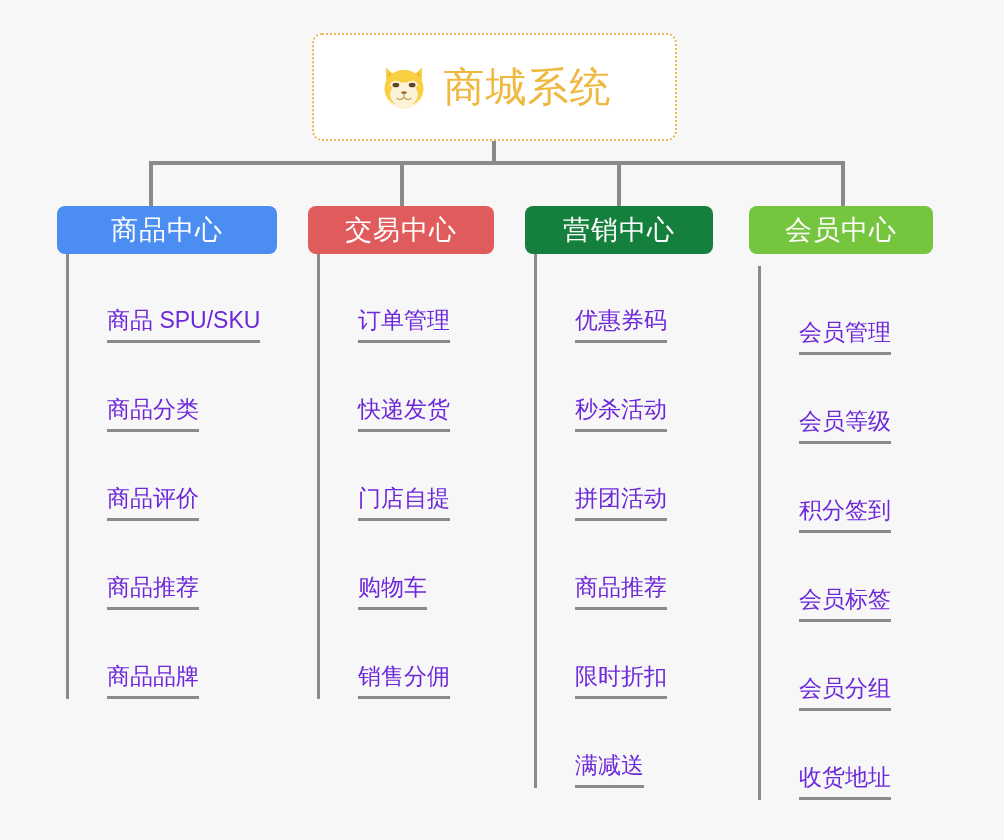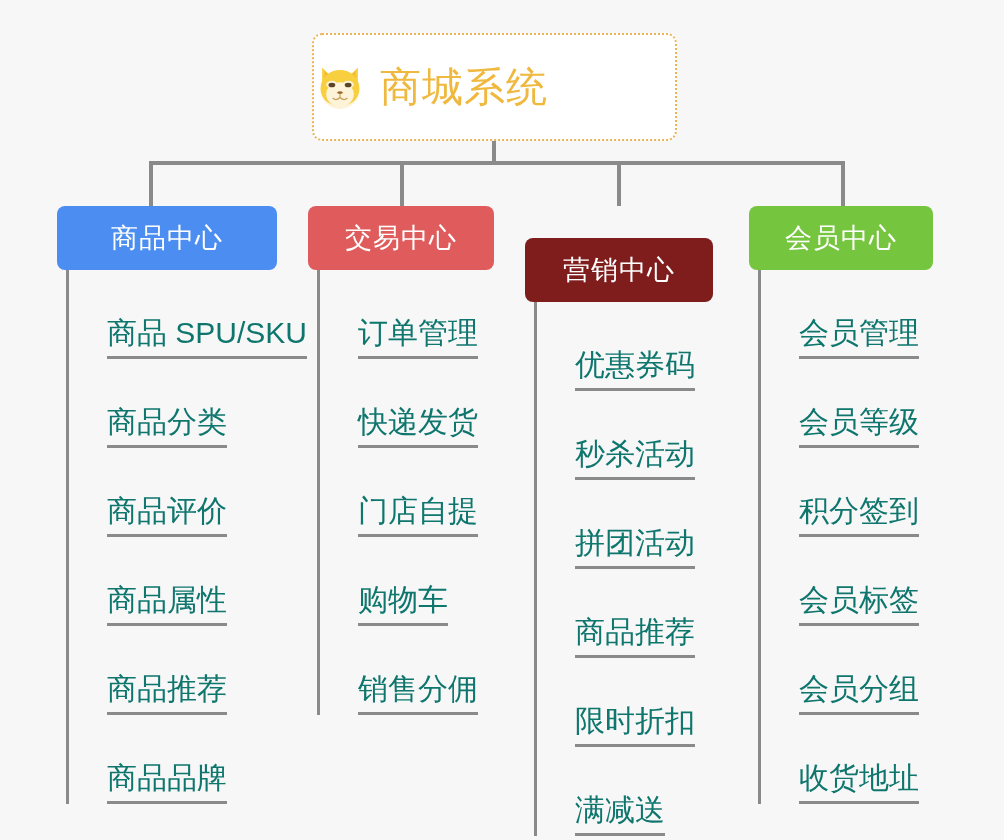--- a/index.html
+++ b/index.html
@@ -27,20 +27,21 @@
     left: 312px;
     top: 33px;
     width: 365px;
     height: 108px;
     background: #ffffff;
     border: 2px dotted #eab354;
     border-radius: 10px;
     box-sizing: border-box;
     display: flex;
     align-items: center;
+    justify-content: center;
     gap: 14px;
   }
   .root-emoji {
     width: 52px;
     height: 52px;
     flex: 0 0 auto;
     display: block;
   }
   .root-title {
     font-size: 41px;
@@ -81,21 +82,21 @@
   .column {
     position: absolute;
     top: 206px;
   }
   .col-1 { left: 57px;  width: 220px; }
   .col-2 { left: 308px; width: 186px; }
   .col-3 { left: 525px; width: 188px; }
   .col-4 { left: 749px; width: 184px; }
 
   .cat-box {
-    height: 64px;
+    height: 48px;
     border-radius: 8px;
     display: flex;
     align-items: center;
     justify-content: center;
     color: #ffffff;
     font-size: 27px;
     letter-spacing: 1px;
     box-sizing: border-box;
   }
 
@@ -110,22 +111,22 @@
     position: relative;
     height: 89px;
     display: flex;
     align-items: flex-end;
     box-sizing: border-box;
   }
   .leaf-label {
     display: inline-block;
     margin-left: 38px;
     padding-bottom: 5px;
-    font-size: 30px;
-    color: #0f766e;
+    font-size: 23px;
+    color: #6d28d9;
     white-space: nowrap;
     border-bottom: 3px solid #8a8a8a;
     line-height: 1.25;
   }
 </style>
 </head>
 <body style="background: rgb(247, 247, 247);">
 
 <div id="mindmap">
 
@@ -165,23 +166,20 @@
       <div class="leaf">
           <span class="leaf-label" style="border-bottom-color: rgb(138, 138, 138);">商品 SPU/SKU</span>
         </div>
       <div class="leaf">
           <span class="leaf-label" style="border-bottom-color: rgb(138, 138, 138);">商品分类</span>
         </div>
       <div class="leaf">
           <span class="leaf-label" style="border-bottom-color: rgb(138, 138, 138);">商品评价</span>
         </div>
       <div class="leaf">
-          <span class="leaf-label" style="border-bottom-color: rgb(138, 138, 138);">商品属性</span>
-        </div>
-      <div class="leaf">
           <span class="leaf-label" style="border-bottom-color: rgb(138, 138, 138);">商品推荐</span>
         </div>
       <div class="leaf">
           <span class="leaf-label" style="border-bottom-color: rgb(138, 138, 138);">商品品牌</span>
         </div>
     </div>
   </div>
 
   <div class="column col-2">
     <div class="cat-box" style="background-color: rgb(224, 92, 92);">
@@ -200,21 +198,21 @@
       <div class="leaf">
           <span class="leaf-label" style="border-bottom-color: rgb(138, 138, 138);">购物车</span>
         </div>
       <div class="leaf">
           <span class="leaf-label" style="border-bottom-color: rgb(138, 138, 138);">销售分佣</span>
         </div>
     </div>
   </div>
 
   <div class="column col-3">
-    <div class="cat-box" style="background-color: #7f1d1d; margin-top: 32px;">
+    <div class="cat-box" style="background-color: #15803d;">
       <span>营销中心</span>
     </div>
     <div class="leaf-list" style="border-left-color: rgb(138, 138, 138);">
       <div class="leaf">
           <span class="leaf-label" style="border-bottom-color: rgb(138, 138, 138);">优惠券码</span>
         </div>
       <div class="leaf">
           <span class="leaf-label" style="border-bottom-color: rgb(138, 138, 138);">秒杀活动</span>
         </div>
       <div class="leaf">
@@ -229,21 +227,21 @@
       <div class="leaf">
           <span class="leaf-label" style="border-bottom-color: rgb(138, 138, 138);">满减送</span>
         </div>
     </div>
   </div>
 
   <div class="column col-4">
     <div class="cat-box" style="background-color: rgb(118, 197, 63);">
       <span>会员中心</span>
     </div>
-    <div class="leaf-list" style="border-left-color: rgb(138, 138, 138);">
+    <div class="leaf-list" style="border-left-color: rgb(138, 138, 138); margin-top: 12px;">
       <div class="leaf">
           <span class="leaf-label" style="border-bottom-color: rgb(138, 138, 138);">会员管理</span>
         </div>
       <div class="leaf">
           <span class="leaf-label" style="border-bottom-color: rgb(138, 138, 138);">会员等级</span>
         </div>
       <div class="leaf">
           <span class="leaf-label" style="border-bottom-color: rgb(138, 138, 138);">积分签到</span>
         </div>
       <div class="leaf">

